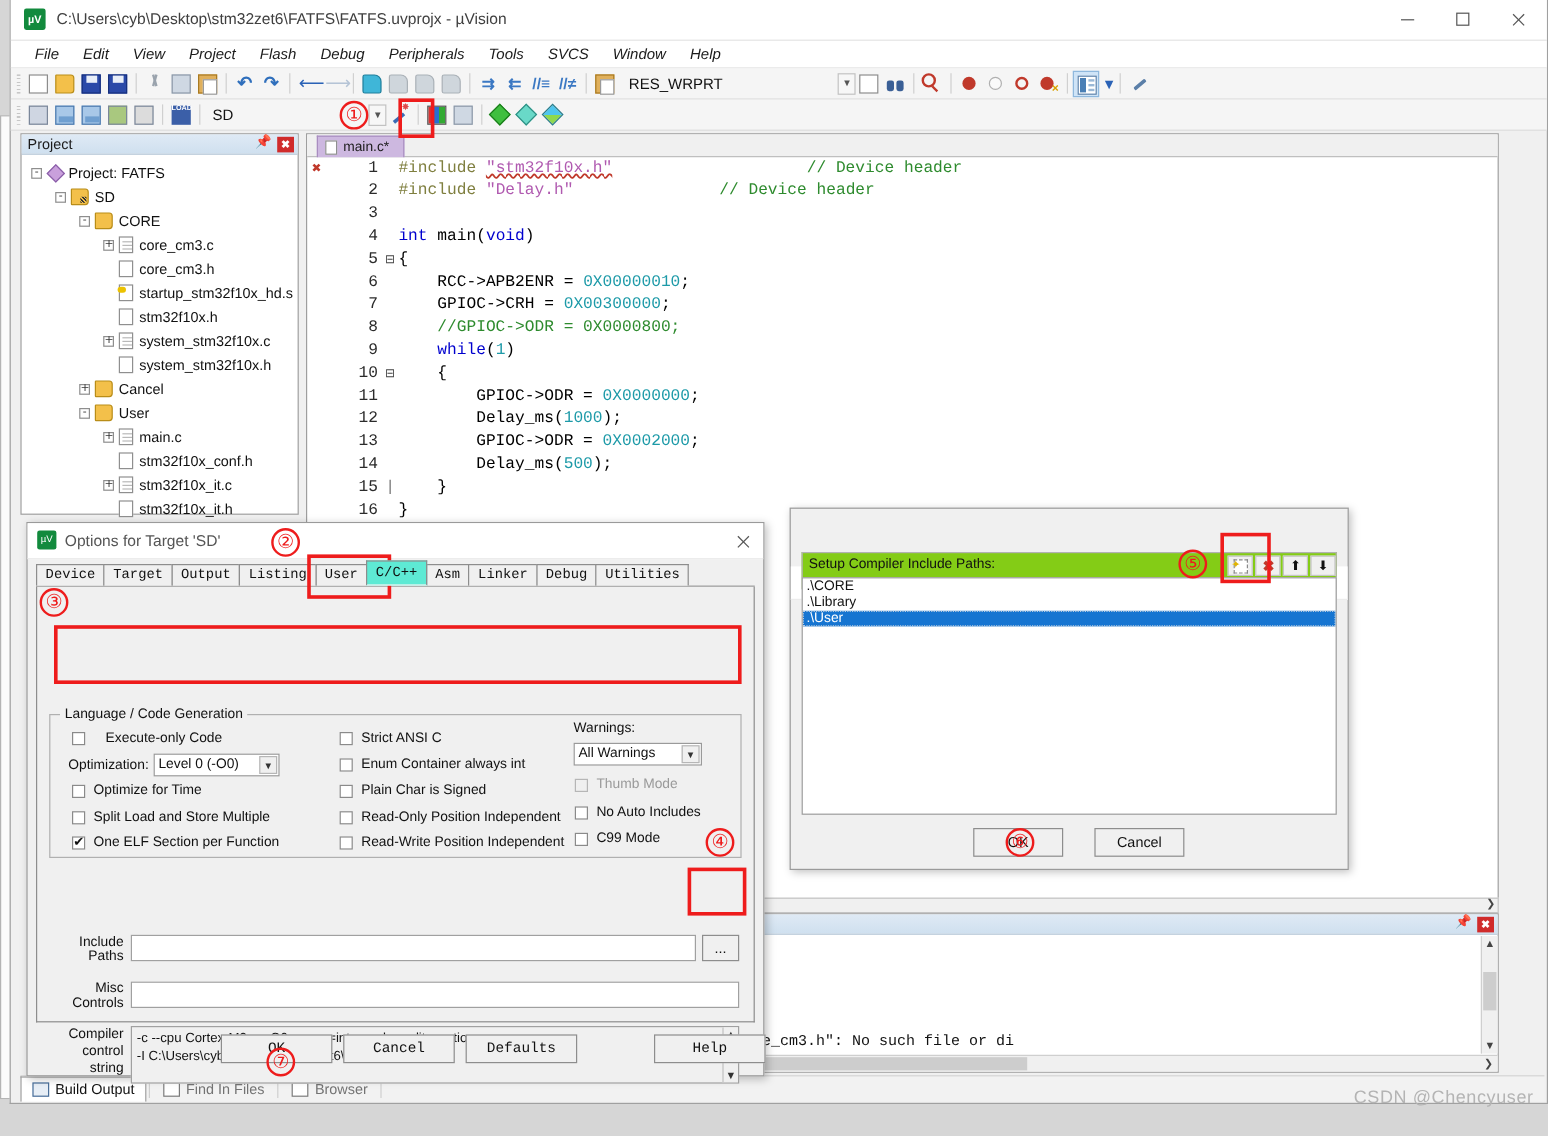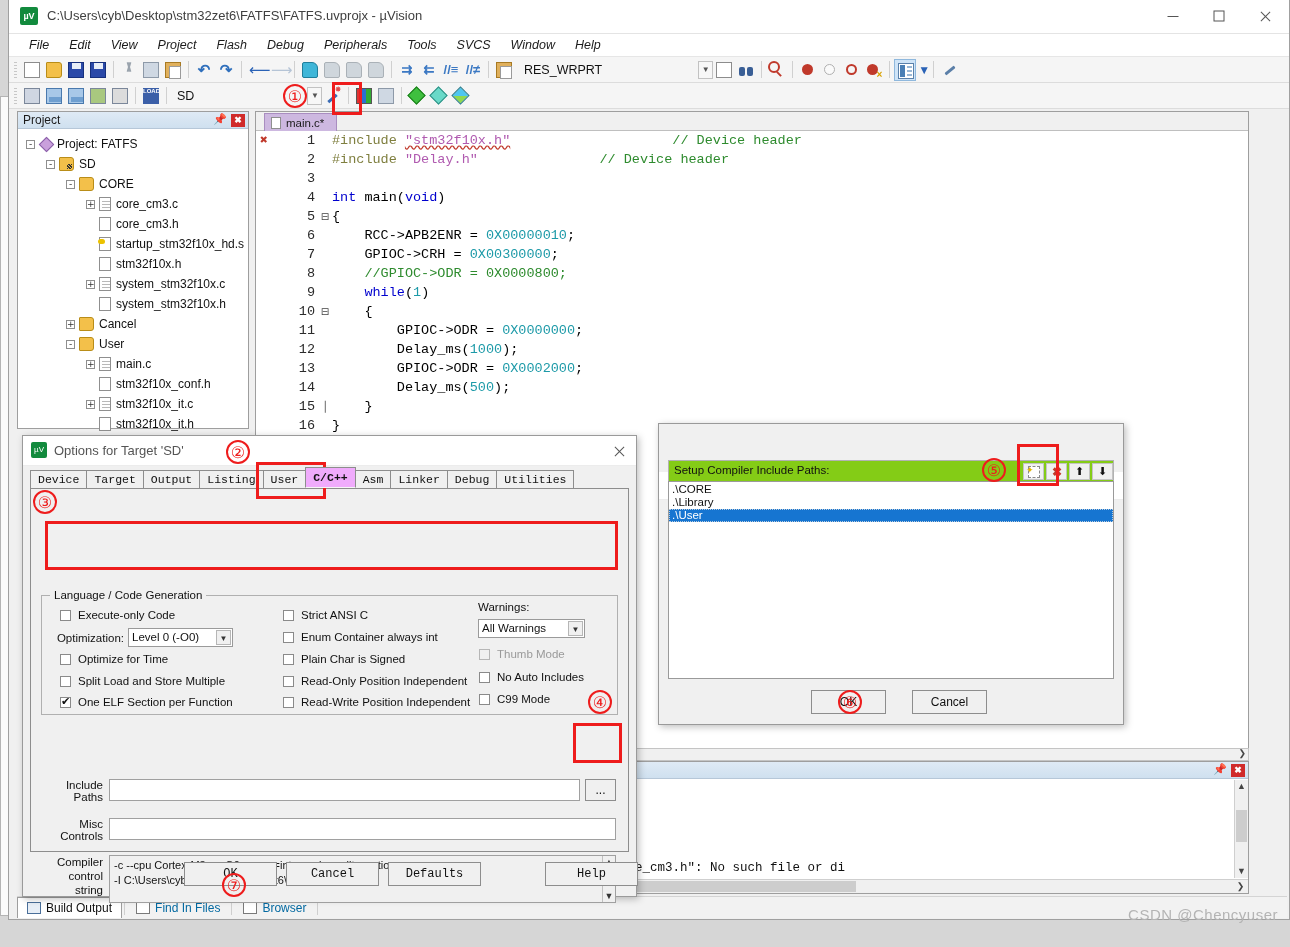--- a/index.html
+++ b/index.html
@@ -232,21 +232,21 @@
       background:#f0f0f0; border:1px solid #c4c4c4; }
   #edit-hscroll .thumb { position:absolute; left:0; top:1px; width:110px; height:9px; background:#cdcdcd;}
   #edit-hscroll .arrow { position:absolute; right:2px; top:-1px; font-size:9px; color:#444;}
 
   
   #bottombar {
     position:absolute; left:8px; top:787px; width:1270px; height:22px;
     background:#f2f2f2; border-top:1px solid #d4d4d4; display:flex; align-items:center;
   }
   .btab { height:19px; display:flex; align-items:center; padding:0 9px; font-size:12px;
-     color:#0369a1; cursor:default; }
+     color:#737373; cursor:default; }
   .btab.active { color:#111; background:#fff; border:1px solid #9e9e9e; border-bottom:none; height:21px; }
   .btab .bico { width:14px; height:12px; margin-right:5px; background:#fff; border:1px solid #7a7a7a;}
   .btab .bico.on { background:#e7eef6; border-color:#4a6f9a; }
   .vsep { width:1px; height:15px; background:#cfcfcf; margin:0 2px; }
 
   
   #opt-dialog {
     position:absolute; left:22px; top:435px; width:615px; height:462px;
     background:#f0f0f0; border:1px solid #9a9a9a; box-shadow:2px 2px 7px rgba(0,0,0,.25);
   }
@@ -254,21 +254,21 @@
   #opt-title .lg { position:absolute; left:8px; top:6px; width:16px;height:16px;
       background:#128a3d; color:#fff; font-size:8px; text-align:center; line-height:16px; border-radius:2px;}
   #opt-title .tx { position:absolute; left:31px; top:7px; font-size:13px; color:#555;}
   #opt-title .cl { position:absolute; right:6px; top:4px; width:22px;height:22px;}
   #opt-tabs { position:absolute; left:7px; top:34px; right:7px; height:19px;
      border-bottom:1px solid #8d8d8d; display:flex; align-items:flex-end; }
   .otab { height:18px; padding:0 7px; font-size:11.5px; color:#111;
      font-family:"Liberation Mono","DejaVu Sans Mono",monospace;
      border:1px solid #8d8d8d; border-bottom:none; background:#f0f0f0;
      display:flex; align-items:center; margin-right:-1px; }
-  .otab.active { background:#f0abfc; height:21px; border-bottom:1px solid #f6f6f6; position:relative; z-index:2;font-weight:bold;}
+  .otab.active { background:#5eead4; height:21px; border-bottom:1px solid #f6f6f6; position:relative; z-index:2;}
   #opt-body { position:absolute; left:7px; top:53px; right:7px; bottom:44px;
      background:#f0f0f0; border:1px solid #8d8d8d; border-top:none; }
 
   .gbox { position:absolute; border:1px solid #b0b0b0; }
   .gbox .glabel { position:absolute; left:8px; top:-7px; background:#f0f0f0; padding:0 4px;
      font-size:11.5px; color:#111; }
   .flabel { position:absolute; font-size:11.5px; color:#111; text-align:right; }
   .tinput { position:absolute; background:#fff; border:1px solid #a0a0a0; height:20px;
      font-size:11.5px; color:#111; padding:2px 3px; font-family:"Liberation Sans", sans-serif;
      line-height:15px; overflow:hidden; white-space:nowrap;}
@@ -727,21 +727,21 @@
     <div class="otab">Utilities</div>
   </div>
 
   <div id="opt-body">
 
 
     <div class="gbox" style="left:10px; top:106px; right:10px; height:120px;">
       <div class="glabel">Language / Code Generation</div>
 
       <div class="cbx" style="left:18px; top:14px;"></div>
-      <div class="cbl" style="left:36px; top:13px;">Execute-only Code</div>
+      <div class="cbl" style="left:46px; top:13px;">Execute-only Code</div>
       <div class="flabel" style="left:4px; top:36px; width:78px;">Optimization:</div>
       <div class="sel" style="left:86px; top:32px; width:105px;">
         <span>Level 0 (-O0)</span>
         <span class="caret">▼</span>
       </div>
       <div class="cbx" style="left:18px; top:58px;"></div>
       <div class="cbl" style="left:36px; top:57px;">Optimize for Time</div>
       <div class="cbx" style="left:18px; top:80px;"></div>
       <div class="cbl" style="left:36px; top:79px;">Split Load and Store Multiple</div>
       <div class="cbx checked" style="left:18px; top:101px;"></div>

